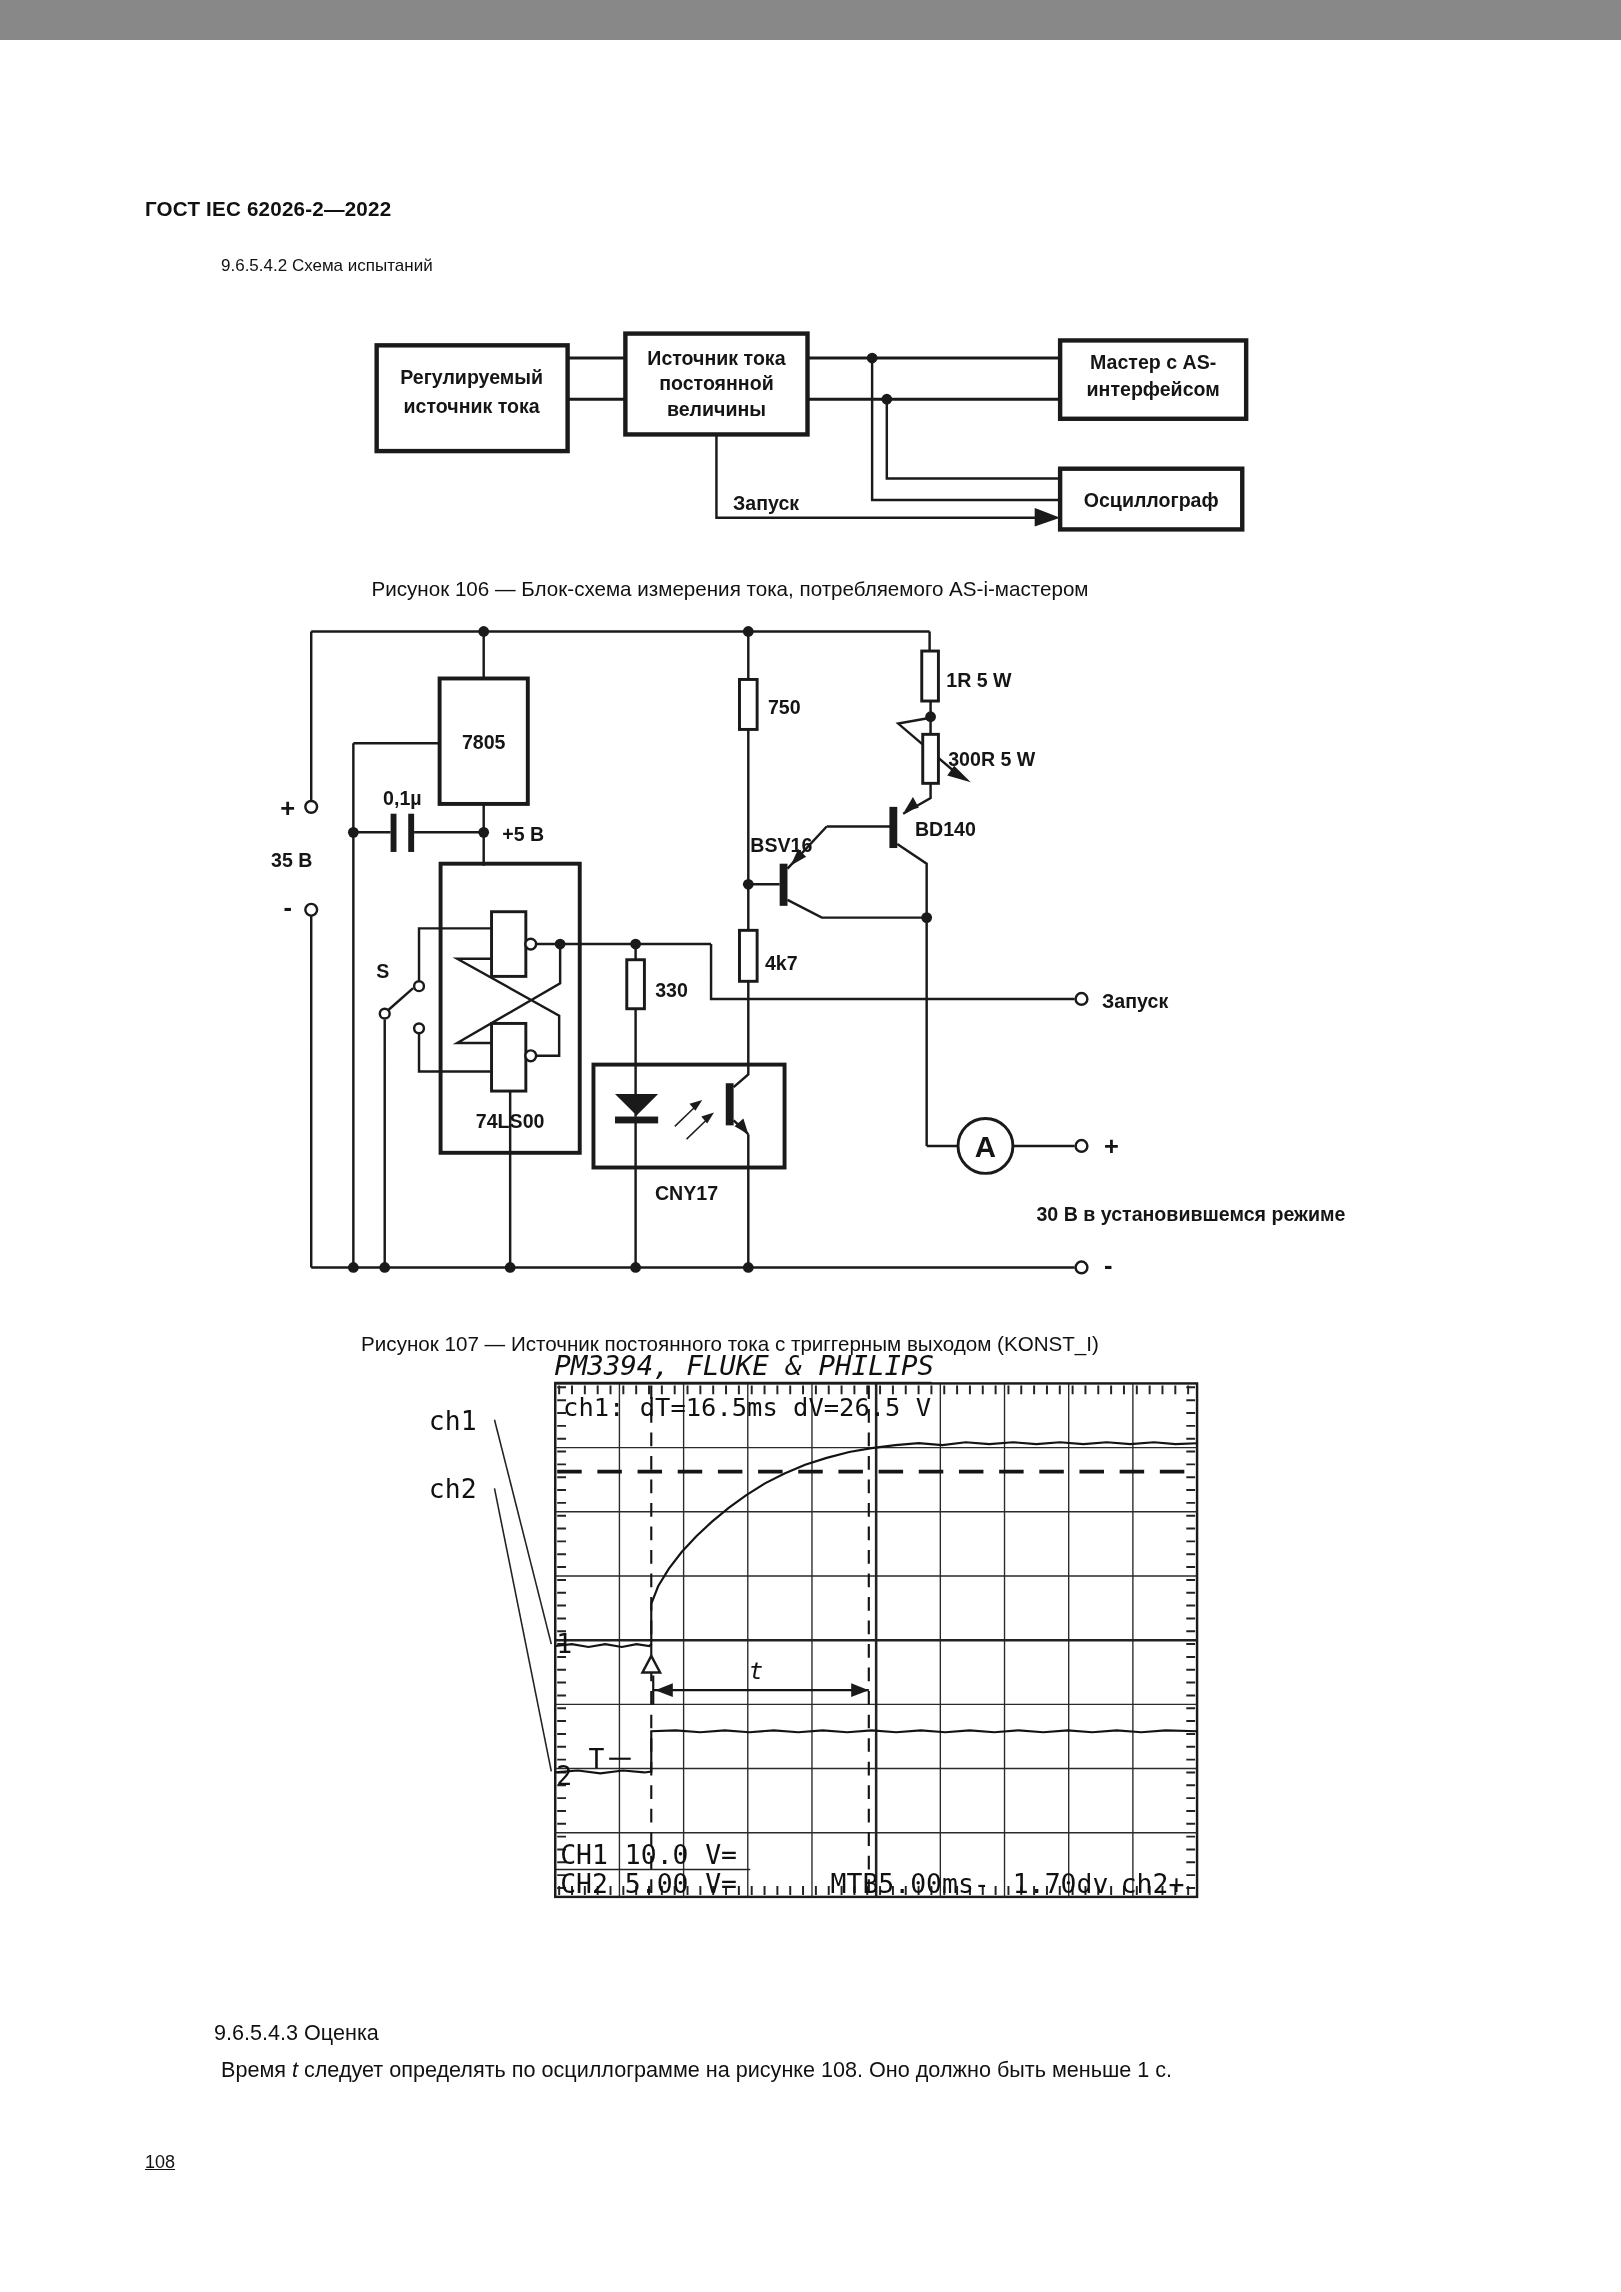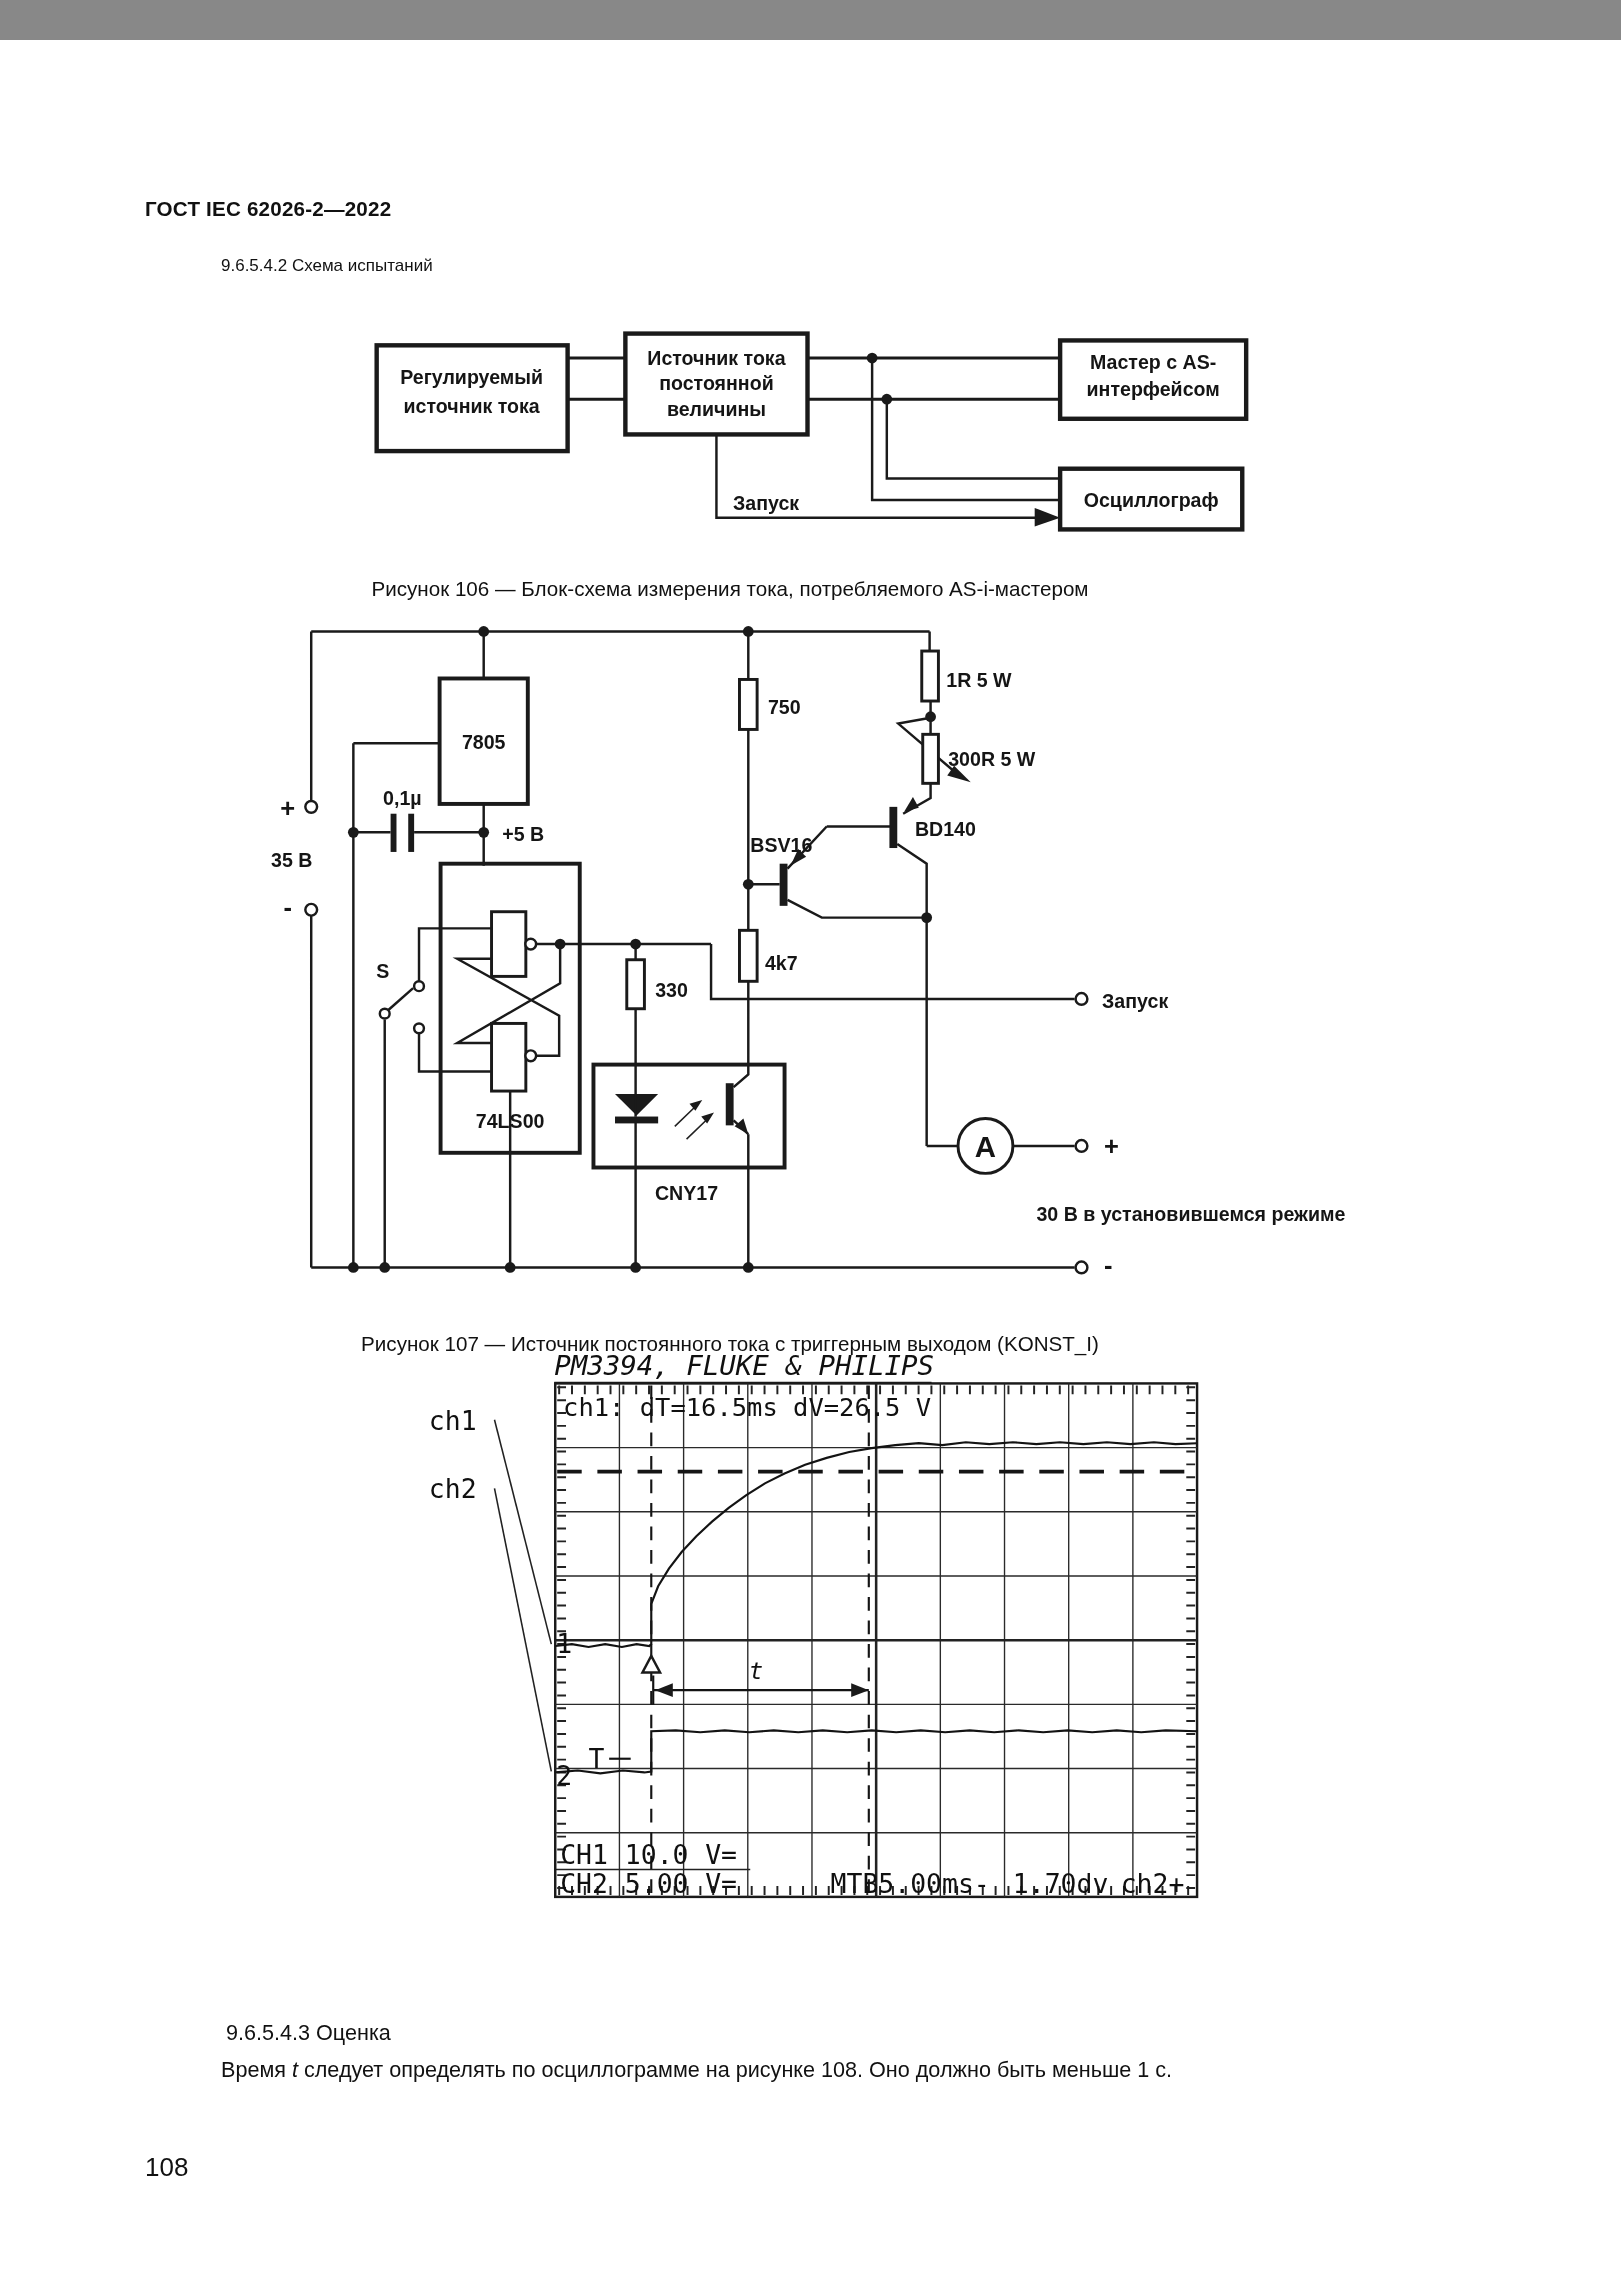--- a/index.html
+++ b/index.html
@@ -1,27 +1,27 @@
 <!DOCTYPE html>
 <html><head>
 <meta charset="utf-8">
 <style>
   html,body{margin:0;padding:0;background:#888;}
   #page{position:relative;width:1621px;height:2293px;background:#ffffff;
         font-family:"Liberation Sans",sans-serif;color:#111;overflow:hidden;margin-top:40px;}
   .abs{position:absolute;}
   .doc-header{left:145px;top:157px;font-size:20.6px;font-weight:bold;letter-spacing:0.2px;}
   .section-h{left:221px;top:216px;font-size:17px;}
-  .section-h2{left:226px;top:1980px;font-size:21.6px;}
+  .section-h2{left:214px;top:1980px;font-size:21.6px;}
   .bodytext{left:221px;top:2017px;font-size:21.6px;width:1274px;}
   .caption{left:147px;width:1166px;text-align:center;font-size:20.6px;}
   #cap106{top:537px;}
   #cap107{top:1292px;}
   #cap108{top:1919px;}
-  .pageno{left:145px;top:2112px;font-size:26px;}
+  .pageno{left:145px;top:2112px;font-size:18px;text-decoration:underline;}
   svg{position:absolute;}
   svg text{font-family:"Liberation Sans",sans-serif;font-weight:bold;font-size:20px;fill:#151515;}
   svg text.big{font-size:30px;}
   svg text.sgn{font-size:26px;}
   text.mono{font-family:"DejaVu Sans Mono",monospace;font-weight:normal;fill:#101010;}
   text.mtitle{font-style:italic;font-size:28px;}
   text.m27{font-size:27px;}
   text.m26{font-size:26px;}
   text.mt{font-style:italic;font-size:24px;}
   .w{fill:none;stroke:#1a1a1a;stroke-width:2.5;}

